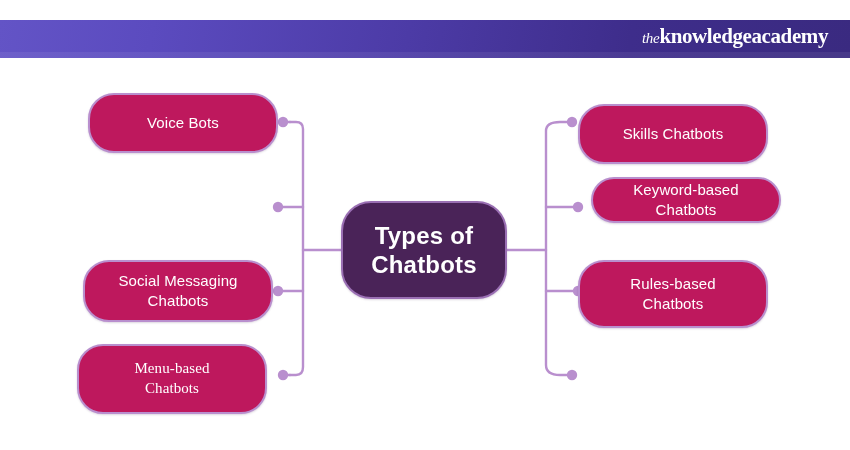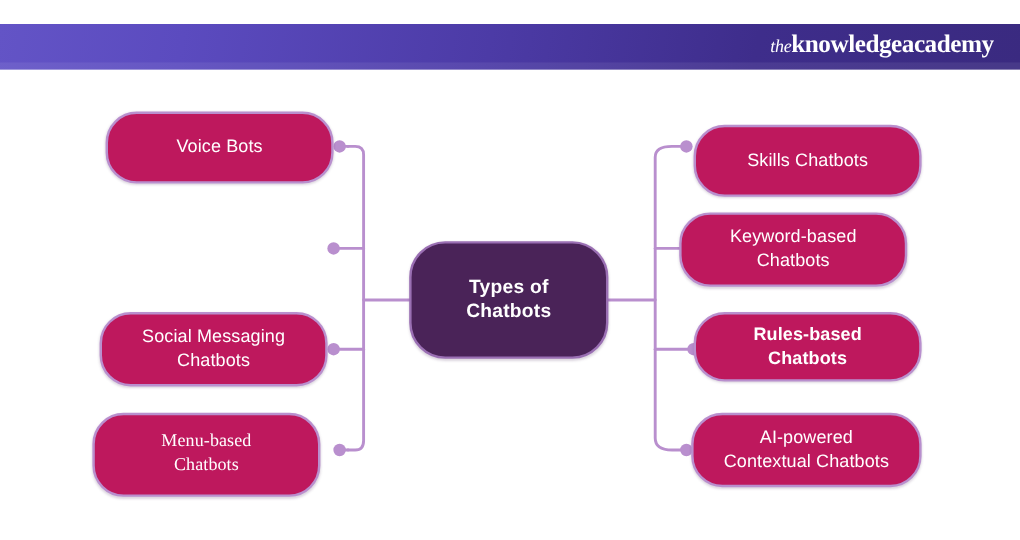--- a/index.html
+++ b/index.html
@@ -88,39 +88,39 @@
     line-height: 1.32;
     letter-spacing: 0.1px;
     padding: 4px 10px;
     box-shadow: 0 1px 2px rgba(60,25,80,0.18);
   }
 
   .node.center-node {
     background: #4a2358;
     border: 2px solid #9a6fb3;
     border-radius: 30px;
-    font-size: 16px;
+    font-size: 24px;
     font-weight: bold;
     line-height: 1.22;
     letter-spacing: 0.2px;
   }
 
   
   #node-voice-bots        { left: 88px;  top: 55px;  width: 190px; height: 60px; }
   #node-hybrid-chatbots   { left: 83px;  top: 139px; width: 190px; height: 60px; }
   #node-social-messaging  { left: 83px;  top: 222px; width: 190px; height: 62px; }
   #node-menu-based        { left: 77px;  top: 306px; width: 190px; height: 70px; font-family: Liberation Serif, serif; }
 
   
   #node-center            { left: 341px; top: 163px; width: 166px; height: 98px; }
 
   
   #node-skills-chatbots   { left: 578px; top: 55px;  width: 190px; height: 60px; margin-top: 11px; }
-  #node-keyword-based     { left: 566px; top: 139px; width: 190px; height: 62px; justify-content: center; }
-  #node-rules-based       { left: 578px; top: 222px; width: 190px; height: 58px; font-weight: bold; }
+  #node-keyword-based     { left: 591px; top: 139px; width: 190px; height: 46px; justify-content: center; }
+  #node-rules-based       { left: 578px; top: 222px; width: 190px; height: 68px; }
   #node-ai-powered        { left: 576px; top: 306px; width: 192px; height: 62px; }
 </style>
 </head>
 <body>
 
 <div id="page">
 
   <div id="header-bar">
     <div id="brand-logo">
       <span class="brand-the">the</span><span class="brand-main">knowledgeacademy</span>
@@ -206,21 +206,15 @@
       </span>
     </div>
 
     <div class="node" id="node-rules-based">
       <span>
         <span>Rules-based</span><br>
         <span>Chatbots</span>
       </span>
     </div>
 
-    <div class="node" id="node-ai-powered">
-      <span>
-        <span>AI-powered</span><br>
-        <span>Contextual Chatbots</span>
-      </span>
-    </div>
 
   </div>
 </div>
 
 </body></html>

